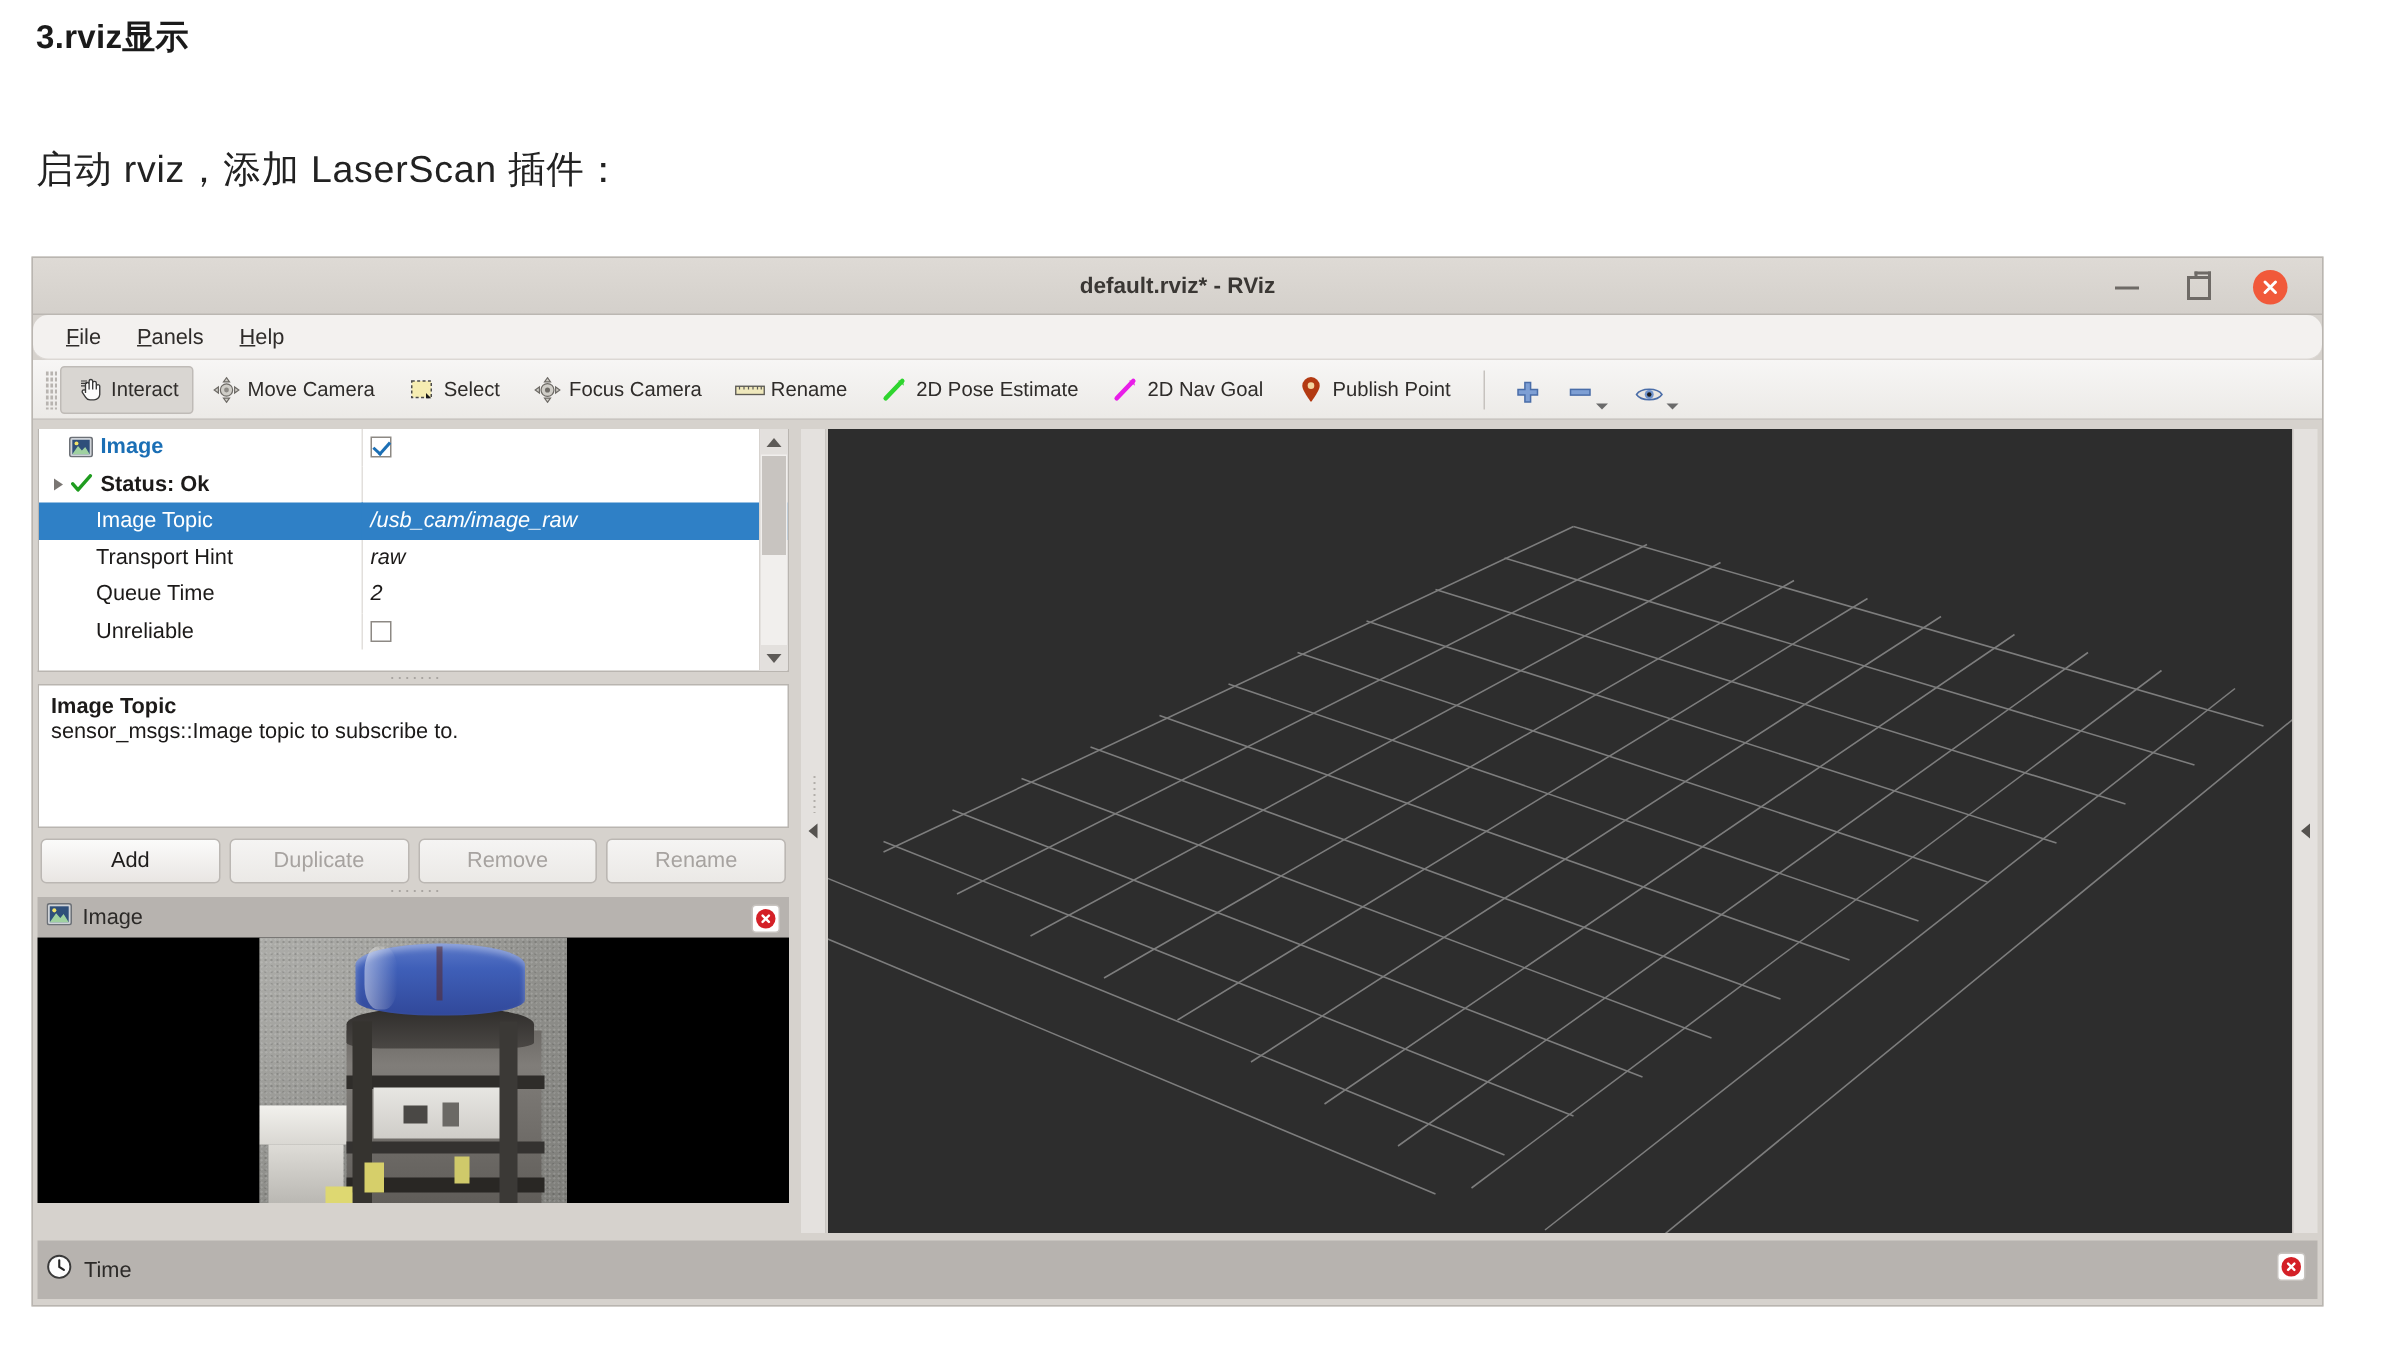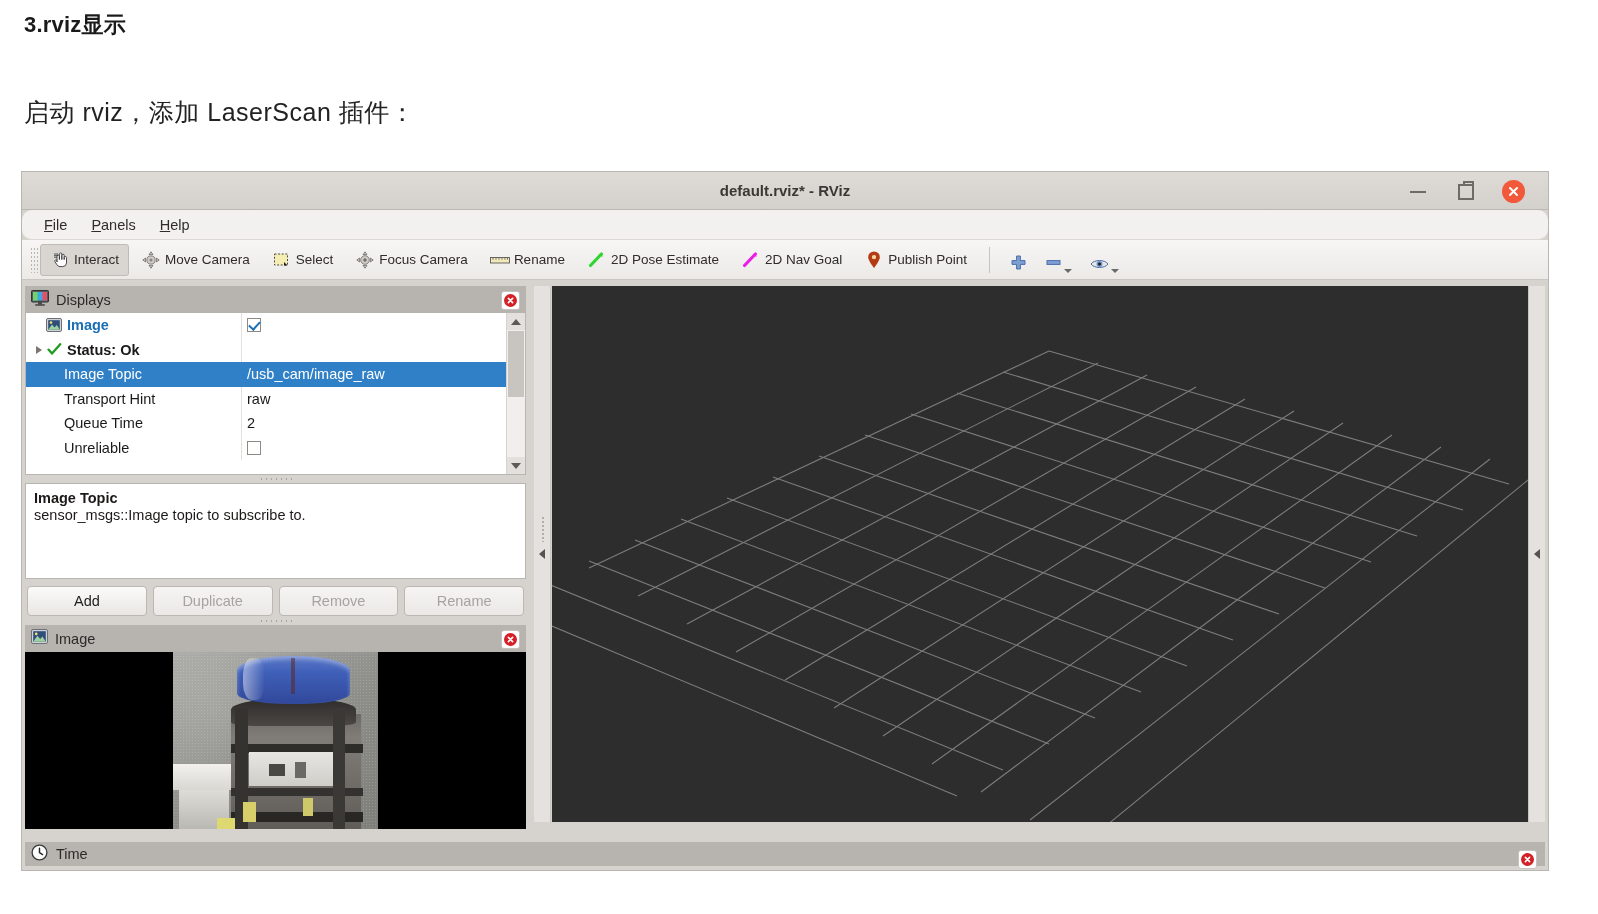--- a/index.html
+++ b/index.html
@@ -118,21 +118,21 @@
   #display-tree{
     position:relative;height:162px;background:#ffffff;border:1px solid #b9b5b0;
     border-top:none;box-sizing:border-box;overflow:hidden;
   }
   .tree-row{
     position:relative;display:flex;align-items:center;height:24.5px;
     font-size:14.5px;color:#1c1a19;box-sizing:border-box;
   }
   .tree-row .namecell{width:215px;display:flex;align-items:center;padding-left:6px;box-sizing:border-box;}
   .tree-row .valcell{flex:1;display:flex;align-items:center;padding-left:5px;box-sizing:border-box;
-    border-left:1px solid #e2dfdc;height:100%;}
+    border-left:1px solid #e2dfdc;height:100%;font-style:italic;}
   .tree-row.selected{background:#2f80c6;color:#fff;}
   .tree-row.selected .valcell{border-left-color:#2f80c6;color:#fff;}
   .tree-row.bold .lbl{font-weight:bold;color:#1b6fb5;}
   .tw-arrow{width:0;height:0;border-top:4px solid transparent;border-bottom:4px solid transparent;
     border-left:6px solid #7a7673;margin-right:5px;}
   .chk{width:14px;height:14px;border:1px solid #8d8984;background:#fff;position:relative;box-sizing:border-box;}
   .chk.on:after{
     content:"";position:absolute;left:3px;top:0px;width:5px;height:9px;
     border:solid #1b6fb5;border-width:0 2px 2px 0;transform:rotate(42deg);
   }
@@ -247,21 +247,21 @@
   }
   #vp-handle-left{left:0;border-right:1px solid #c9c5c1;}
   #vp-handle-right{right:0;border-left:1px solid #c9c5c1;}
   .vp-handle .tri-l{width:0;height:0;border-top:5px solid transparent;
     border-bottom:5px solid transparent;border-right:6px solid #55524f;}
   .vp-handle .grip{position:absolute;width:3px;height:26px;top:calc(50% - 38px);
     background-image:radial-gradient(#b2aeaa .8px, transparent .9px);background-size:4px 4px;}
 
   
   #timebar{
-    position:absolute;left:3px;right:3px;bottom:4px;height:24px;
+    position:absolute;left:3px;right:3px;bottom:4px;height:39px;
     background:#b7b3af;display:flex;align-items:center;padding:0 6px;box-sizing:border-box;
   }
   #timebar .ptext{font-size:14.5px;color:#2c2a28;margin-left:8px;}
 </style>
 </head>
 <body>
 
 <div id="doc-heading">
   <span>3.</span><span class="uline">rviz显示</span>
 </div>
@@ -414,40 +414,20 @@
         </svg>
       </span>
       <span class="arrow"></span>
     </div>
   </div>
 
   <div id="workarea">
 
     <div id="left-col">
 
-      <div class="panel-title">
-        <span>
-          <svg width="18" height="16" viewBox="0 0 18 16">
-            <rect x="0.5" y="0.5" width="17" height="11.5" rx="1" fill="#5a5a5a" stroke="#333" stroke-width="1"></rect>
-            <rect x="2" y="2" width="14" height="8.5" fill="#3ea8df"></rect>
-            <rect x="2" y="2" width="4.6" height="8.5" fill="#6fd36f"></rect>
-            <rect x="11.4" y="2" width="4.6" height="8.5" fill="#e0526a"></rect>
-            <rect x="7" y="12" width="4" height="2.6" fill="#4a4a4a"></rect>
-            <rect x="4.2" y="14.2" width="9.6" height="1.6" fill="#4a4a4a"></rect>
-          </svg>
-        </span>
-        <span class="ptext">Displays</span>
-        <div class="panel-close">
-          <div class="dot">
-            <svg width="9" height="9" viewBox="0 0 9 9">
-                <path d="M2.4 2.4 L6.6 6.6 M6.6 2.4 L2.4 6.6" stroke="#fff" stroke-width="1.6" stroke-linecap="round"></path>
-              </svg>
-          </div>
-        </div>
-      </div>
 
       <div id="display-tree">
 
         <div class="tree-row bold">
           <div class="namecell">
             <span style="width:14px"></span>
             <span style="margin-right:5px;display:inline-flex">
               <svg width="16" height="14" viewBox="0 0 16 14">
                 <rect x="0.5" y="0.5" width="15" height="13" rx="1.5" fill="#cfd3d8" stroke="#6d7177" stroke-width="1"></rect>
                 <rect x="2.2" y="2.2" width="11.6" height="9.6" fill="#2f4f7a"></rect>

